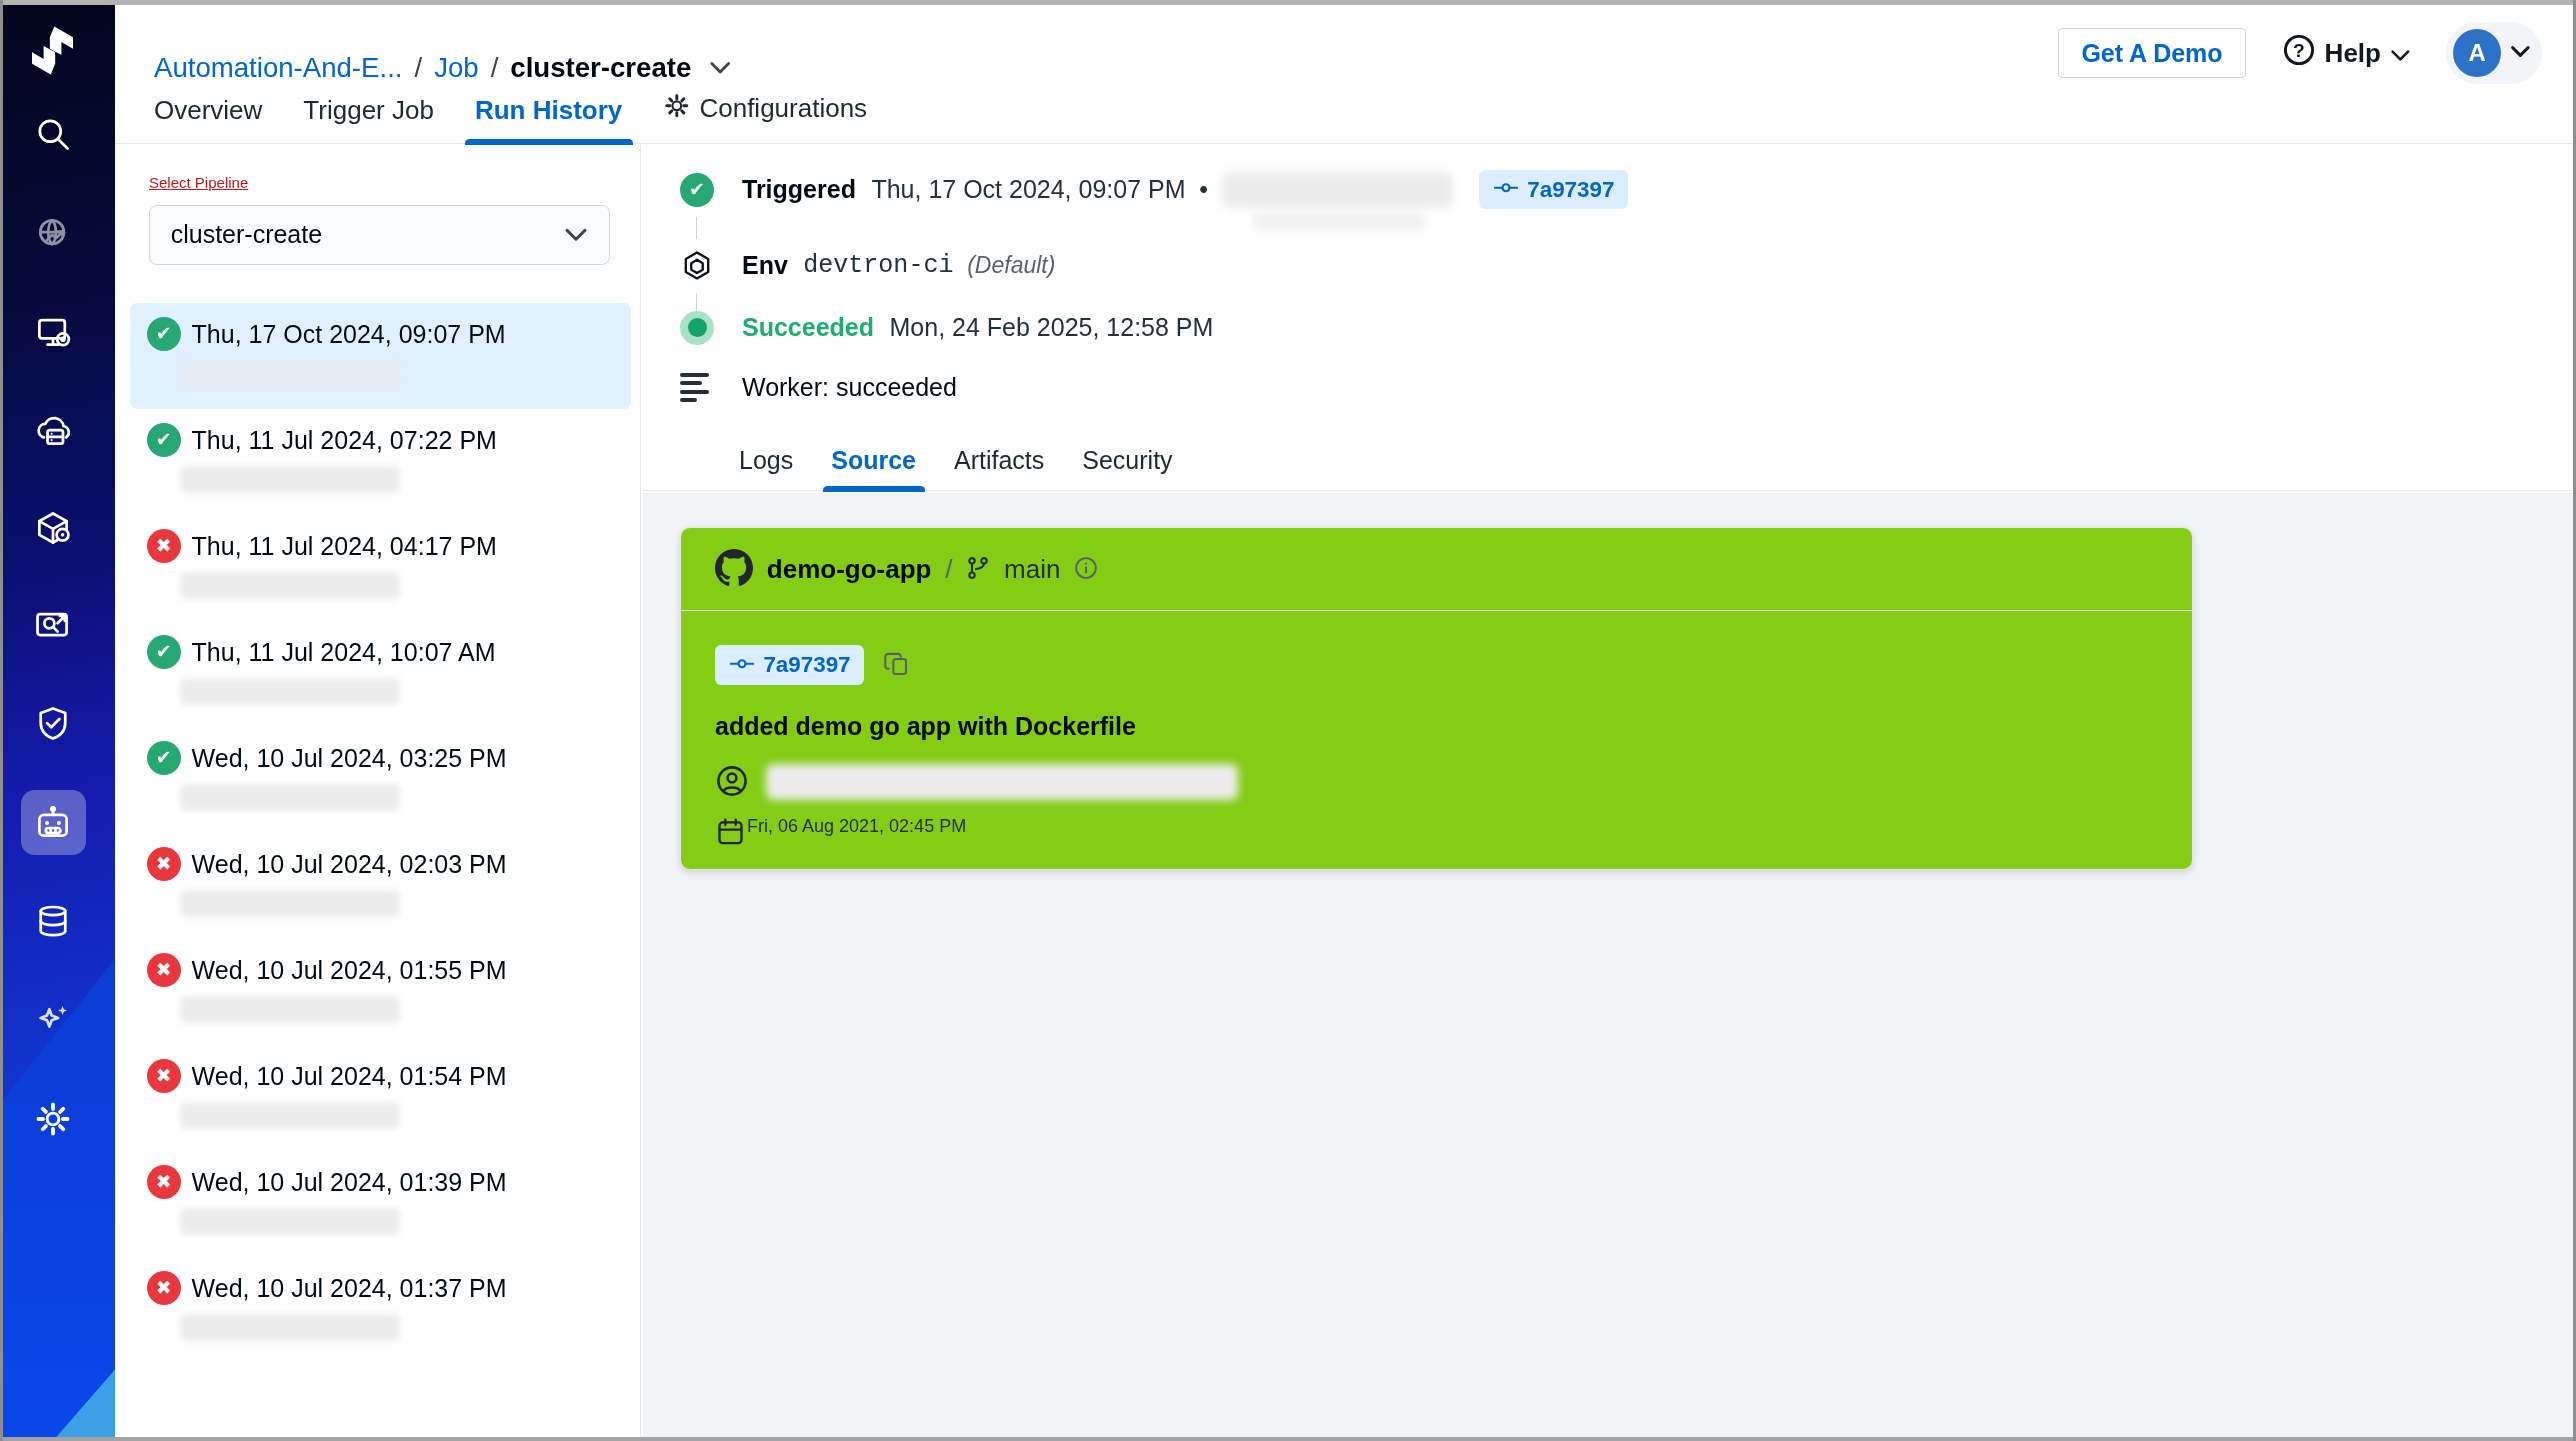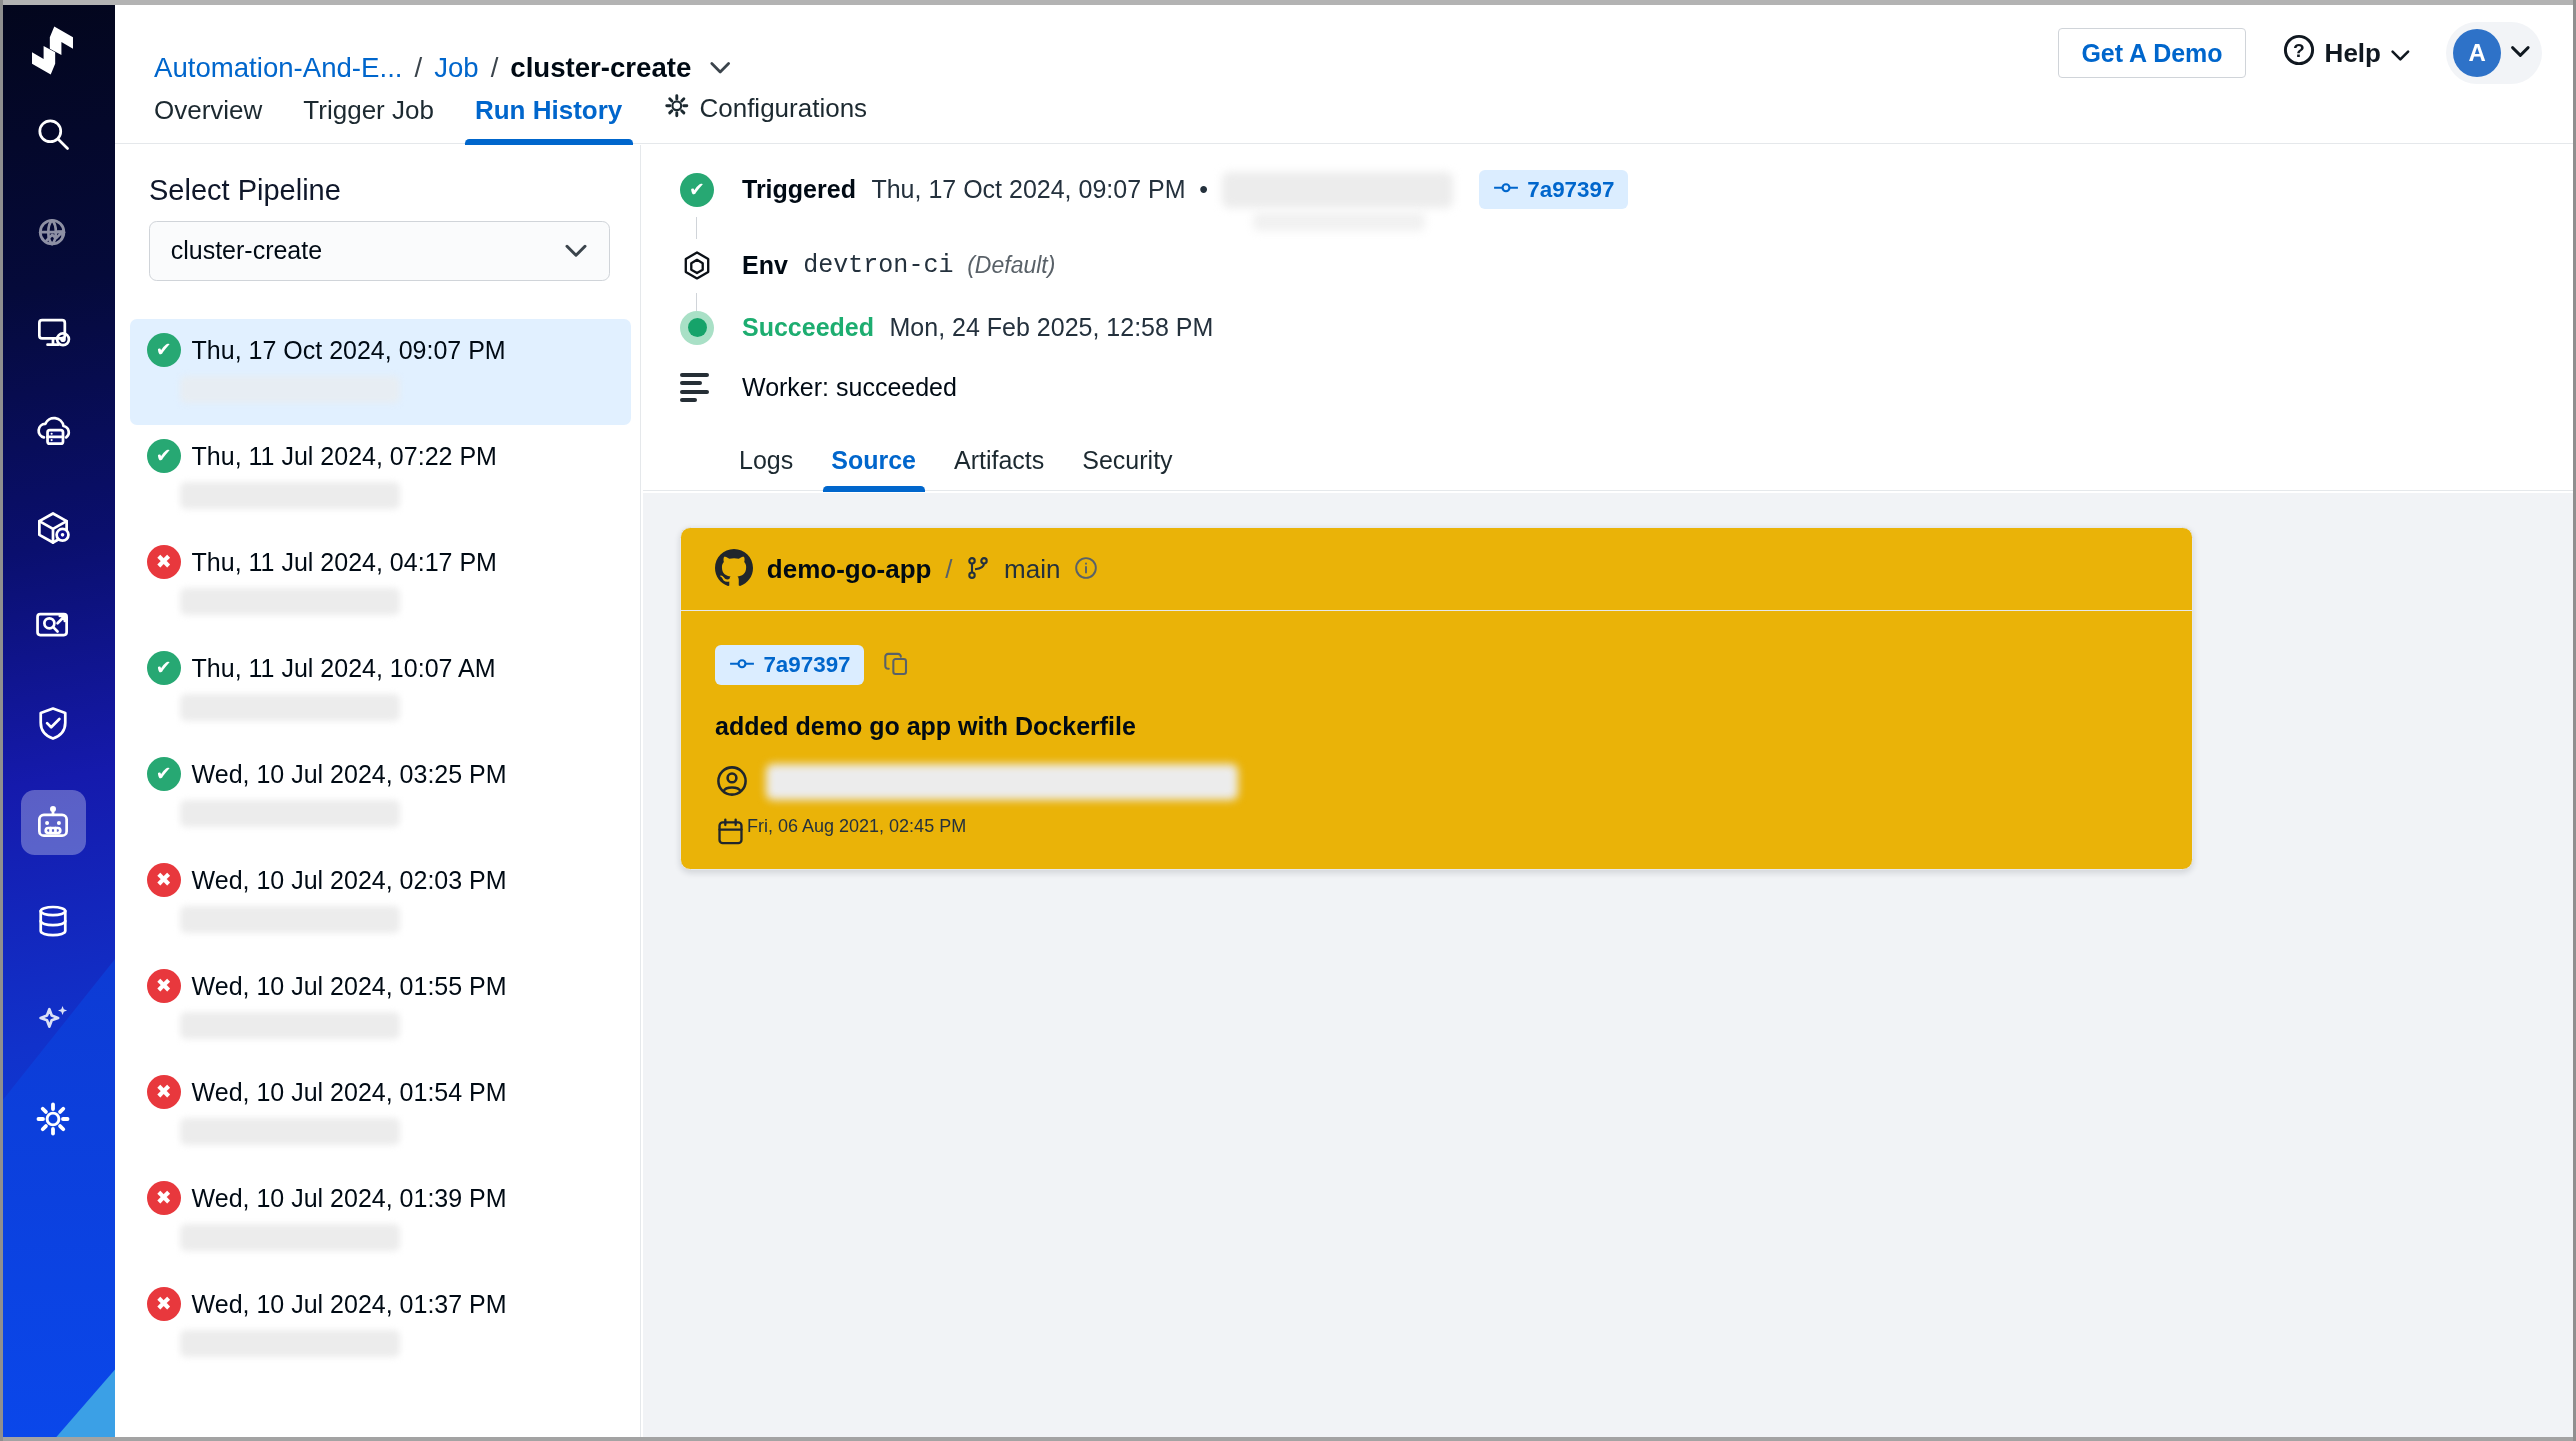--- a/index.html
+++ b/index.html
@@ -45,21 +45,21 @@
   .help{display:flex;align-items:center;gap:8.6px;font-size:26px;font-weight:bold;color:#101820;}
   .avatar-pill{display:flex;align-items:center;gap:8.6px;background:#f2f4f7;border-radius:34px;padding:6.9px 12px 6.9px 6.9px;cursor:pointer;}
   .avatar-circle{width:48px;height:48px;border-radius:50%;background:#2e72c8;color:#fff;display:flex;align-items:center;justify-content:center;font-size:24px;font-weight:bold;}
   .tabs-row{position:absolute;left:39px;bottom:0;display:flex;gap:41px;align-items:flex-end;height:60px;}
   .top-tab{position:relative;font-size:26px;color:#1c2930;padding-bottom:17px;cursor:pointer;display:flex;align-items:center;gap:8.6px;}
   .top-tab.active{color:#0066cc;font-weight:bold;}
   .top-tab.active::after{content:"";position:absolute;left:-10.3px;right:-10.3px;bottom:-1.7px;height:6px;background:#0066cc;border-radius:4.3px 4.3px 0 0;}
 
   
   .left-panel{position:absolute;left:115px;top:145px;width:526px;bottom:4.3px;background:#fff;border-right:1.7px solid #e5e8eb;z-index:3;overflow:hidden;}
-  .lp-label{margin:29px 0 0 34px;font-size:29px;color:#0f172a;}
+  .lp-label{margin:29px 0 0 34px;font-size:15px;color:#b91c1c;text-decoration:underline;}
   .pipeline-select{margin:13.8px 0 0 34px;width:461px;height:60px;border:1.7px solid #d0d4d9;border-radius:7.7px;background:#fafbfc;
     display:flex;align-items:center;padding:0 20.7px;font-size:25px;color:#000a14;cursor:pointer;}
   .pipeline-select .sel-chevron{margin-left:auto;display:flex;}
   .run-list{margin-top:38px;}
   .run-item{position:relative;width:501px;height:106px;margin-left:14.6px;border-radius:6.9px;cursor:pointer;}
   .run-item.selected{background:#e1f0ff;}
   .run-status{position:absolute;left:17px;top:13.8px;width:34px;height:34px;border-radius:50%;color:#fff;
     display:flex;align-items:center;justify-content:center;font-size:19px;font-weight:bold;}
   .run-item.success .run-status{background:#27a873;}
   .run-item.failed .run-status{background:#e8383d;}
@@ -92,21 +92,21 @@
   .env-value{margin-right:13.8px;font-family:Liberation Mono, monospace;}
   .env-default{font-size:23px;font-style:italic;color:#596168;}
   .succeeded{color:#1dad70;}
 
   .subtabs{position:absolute;left:0;right:0;top:291px;height:55px;border-bottom:1.7px solid #e5e8eb;display:flex;align-items:flex-end;gap:38px;padding-left:96px;background:#fff;}
   .subtab{position:relative;font-size:25px;color:#1c2930;padding-bottom:15.5px;cursor:pointer;}
   .subtab.active{color:#0066cc;font-weight:bold;}
   .subtab.active::after{content:"";position:absolute;left:-8.6px;right:-8.6px;bottom:-1.7px;height:6px;background:#0066cc;border-radius:4.3px 4.3px 0 0;}
 
   .content-bg{position:absolute;left:0;right:0;top:348px;bottom:0;background:#f1f3f6;}
-  .card{position:absolute;left:37px;top:34px;width:1513px;height:343px;background:#eab308;border:0.9px solid #e6e9ec;border-radius:10.3px;
+  .card{position:absolute;left:37px;top:34px;width:1513px;height:343px;background:#84cc16;border:0.9px solid #e6e9ec;border-radius:10.3px;
     box-shadow:0 2.6px 6px rgba(21,30,40,.14);}
   .card-header{height:83px;display:flex;align-items:center;gap:13.8px;padding:0 34px;border-bottom:0.9px solid #e5e8eb;}
   .repo-name{font-size:26px;font-weight:bold;color:#000a14;}
   .repo-sep{font-size:26px;color:#596168;}
   .branch-name{font-size:26px;color:#24313d;}
   .card-body{padding:34px 34px 0 34px;}
   .chip-row{display:flex;align-items:center;gap:19px;}
   .commit-chip.in-card{margin-left:0;}
   .copy-btn{display:flex;cursor:pointer;}
   .commit-msg{margin-top:27.6px;font-size:25px;font-weight:bold;color:#000a14;}

